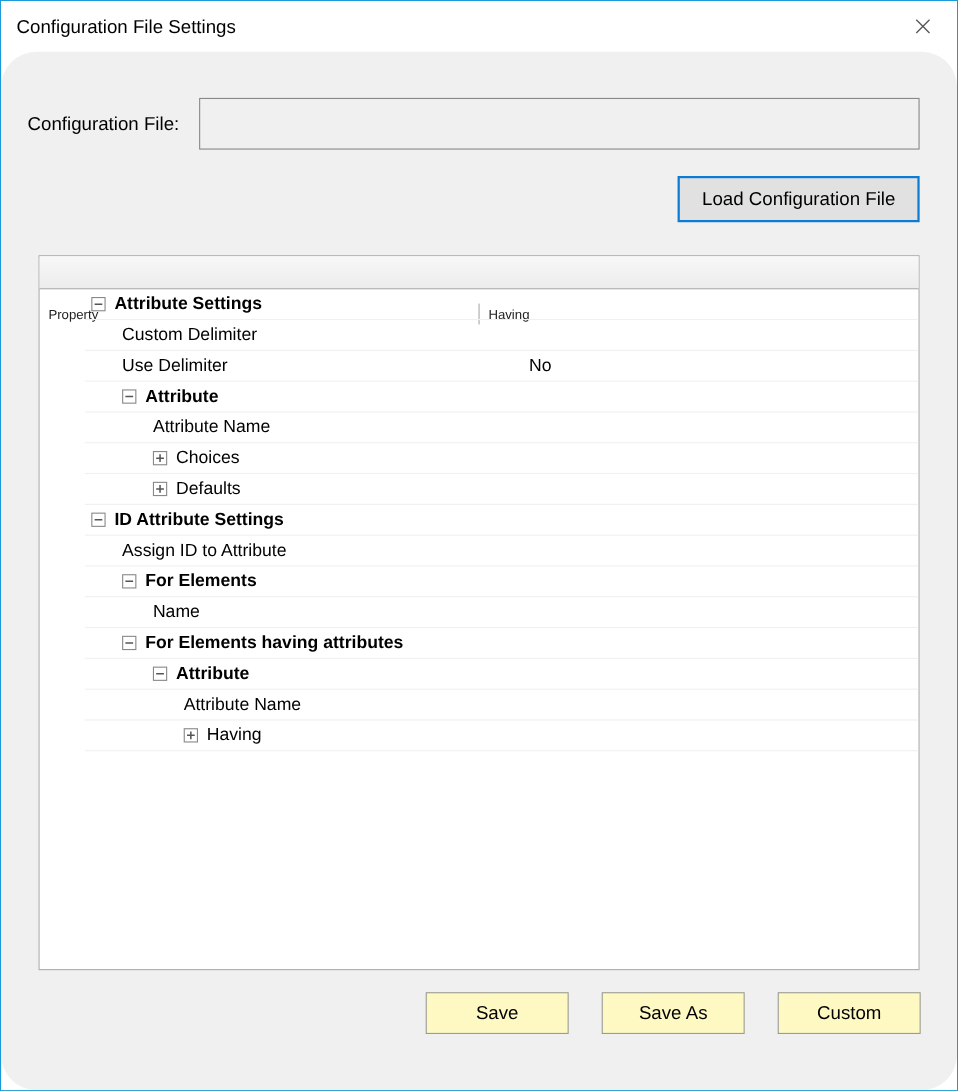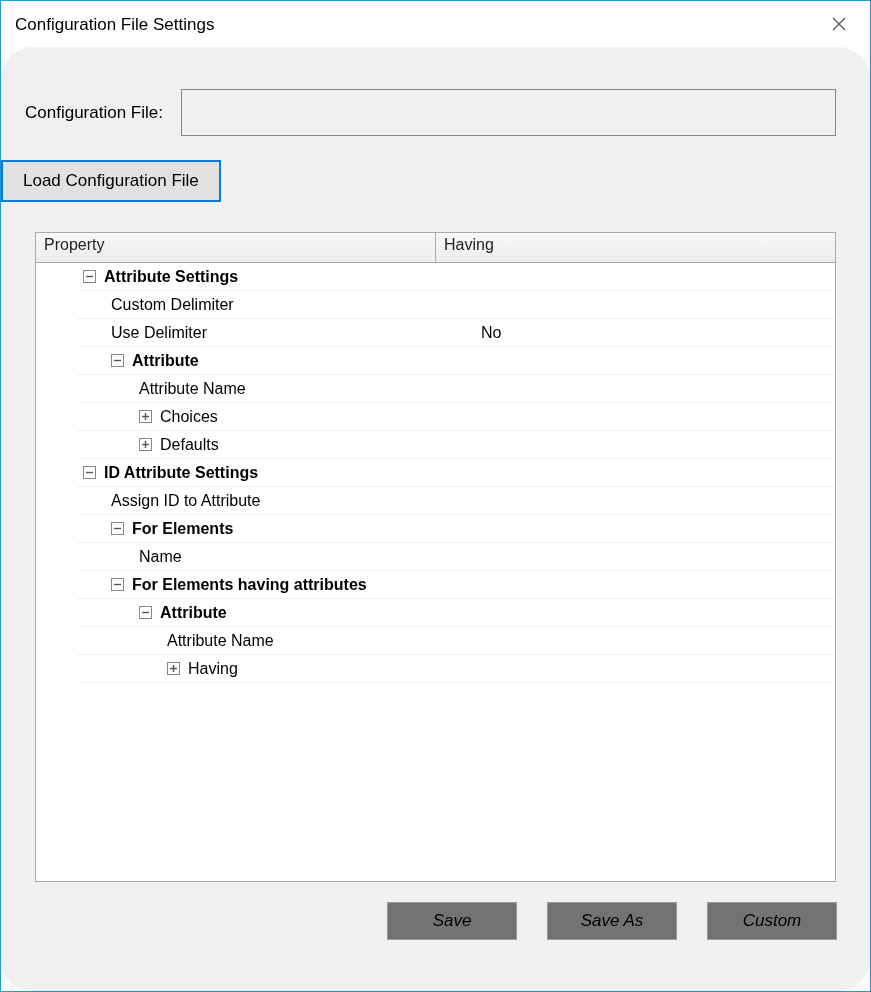--- a/index.html
+++ b/index.html
@@ -63,22 +63,22 @@
     flex: 1;
     height: 47px;
     border: 1px solid #888;
     background: #f0f0f0;
     font-size: 16px;
     padding: 0 8px;
   }
 
   .load-row {
     display: flex;
-    justify-content: flex-start;
-    padding: 24px 22px 0 0;
+    justify-content: flex-end;
+    padding: 24px 34px 0 0;
   }
   .load-btn {
     height: 42px;
     padding: 0 20px;
     border: 2px solid #0b7bd3;
     background: #e1e1e1;
     font-size: 17px;
     cursor: pointer;
   }
 
@@ -91,23 +91,24 @@
     flex-direction: column;
   }
   .grid-head {
     display: flex;
     background: linear-gradient(#f8f8f8,#ececec);
     border-bottom: 1px solid #aaa;
     height: 30px;
     flex-shrink: 0;
   }
   .grid-head .col {
-    font-size: 16px;
+    font-size: 12px;
     padding: 3px 8px 16px 8px;
     color: #222;
+    margin-top: 43px;
   }
   .grid-head .col.prop {
     width: 400px;
     border-right: 1px solid #aaa;
   }
   .grid-head .col.val { flex: 1; }
 
   .grid-body { flex: 1; overflow: auto; }
 
   .row {
@@ -150,23 +151,22 @@
     display: flex;
     justify-content: flex-end;
     padding: 20px 33px 22px 0;
     gap: 30px;
   }
   .footer button {
     width: 130px;
     height: 38px;
     font-size: 17px;
     border: 1px solid #9a9a9a;
-    background: #737373;
+    background: #fef9c3;
     cursor: pointer;
-    font-style: italic;
   }
 </style>
 </head>
 <body>
 
 <div class="window">
 
   <div class="titlebar">
     <div class="title">Configuration File Settings</div>
     <div class="close-btn">

